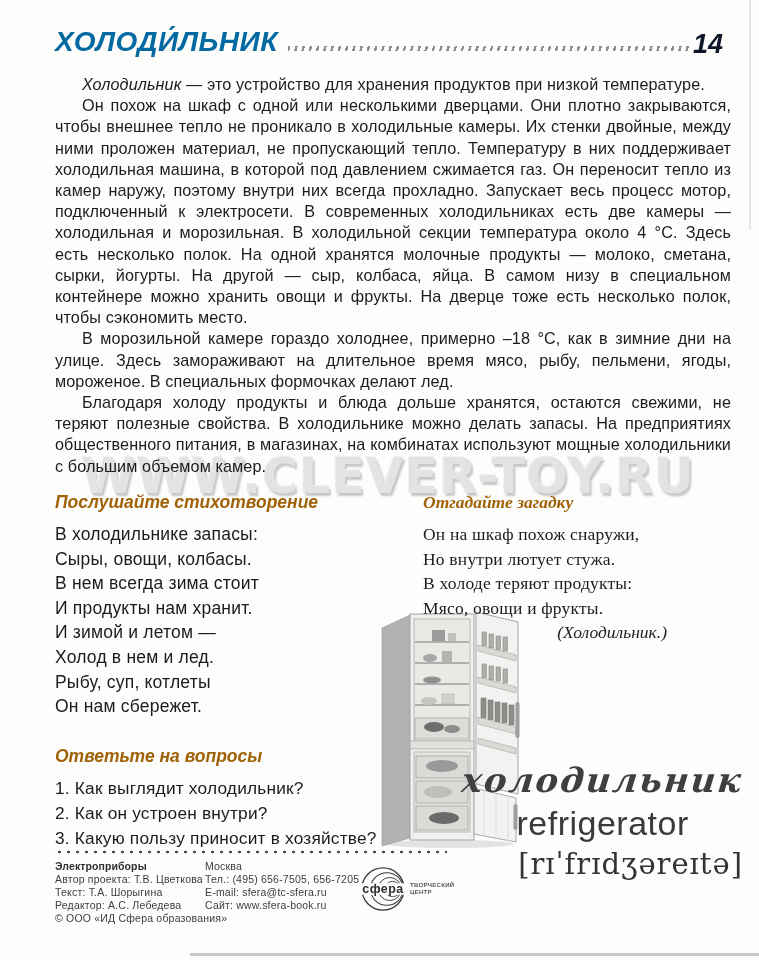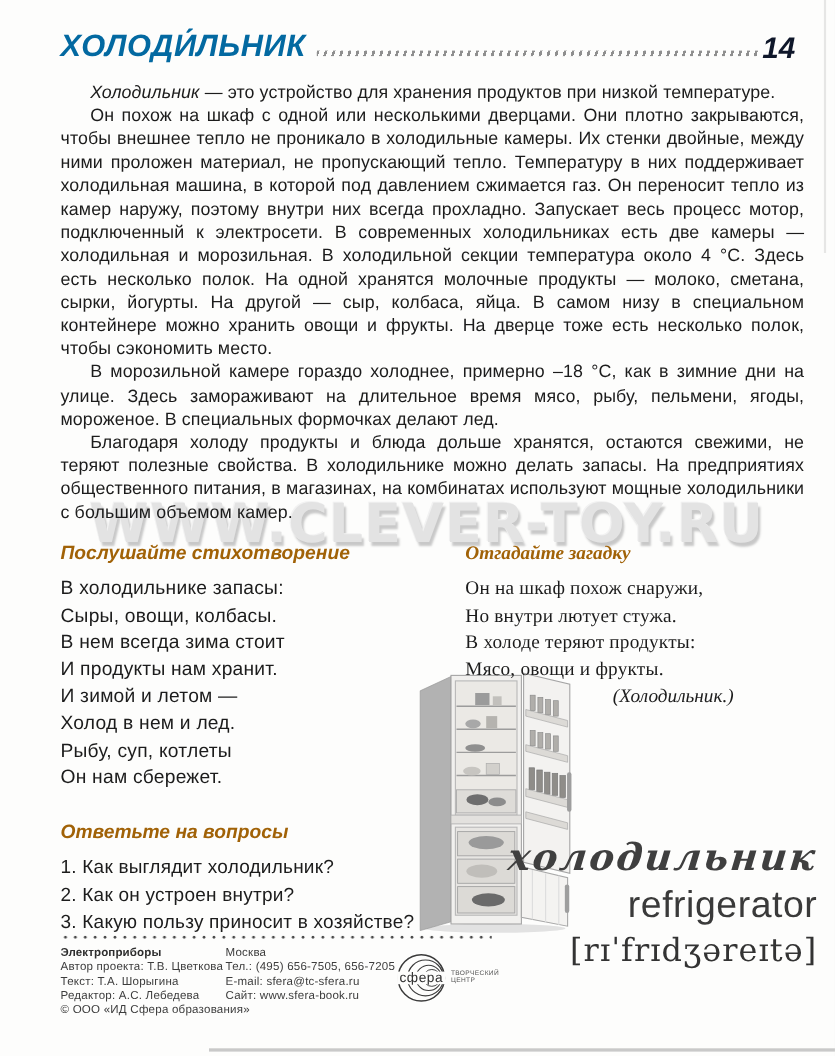--- a/index.html
+++ b/index.html
@@ -72,34 +72,34 @@
     background-size:9px 4px;background-repeat:repeat-x;
   }
   .foot{
     position:absolute;top:860px;z-index:1;
     font-size:10.5px;line-height:13px;color:#3d3d3d;letter-spacing:.1px;
   }
   .foot-credits{left:55px;width:195px;}
   .foot-contacts{left:205px;width:160px;}
   .foot-bold{font-weight:bold;color:#2e2e2e;}
   .foot .verse{font-size:10.5px;line-height:13px;}
-  .logo{position:absolute;left:360px;top:866px;z-index:1;display:flex;align-items:center;}
+  .logo{position:absolute;left:360px;top:866px;z-index:1;display:flex;align-items:center;font-weight:bold;}
   .logo-caption{
     font-size:6px;line-height:7px;color:#555;margin-left:4px;
     text-transform:uppercase;letter-spacing:.3px;white-space:pre-line;
   }
   
   .vocab{position:absolute;right:16px;top:760px;text-align:right;z-index:1;}
   .vocab-ru{
     font-family:"DejaVu Serif",serif;font-style:italic;font-weight:600;
     font-size:34px;letter-spacing:2px;color:#3f3f3f;transform:skewX(-6deg);
   }
   .vocab-en{
     font-family:"Liberation Sans",sans-serif;font-size:34px;color:#3a3a3a;
-    margin-top:4px;letter-spacing:.5px;
+    margin-top:4px;letter-spacing:.5px;text-align:center;
   }
   .vocab-tr{
     font-family:"DejaVu Serif",serif;font-size:29px;color:#333;
     margin-top:4px;letter-spacing:1px;
   }
   
   .scan-strip{
     position:absolute;left:190px;top:953px;width:569px;height:3px;
     background:#9f9f9f;opacity:.55;
   }

